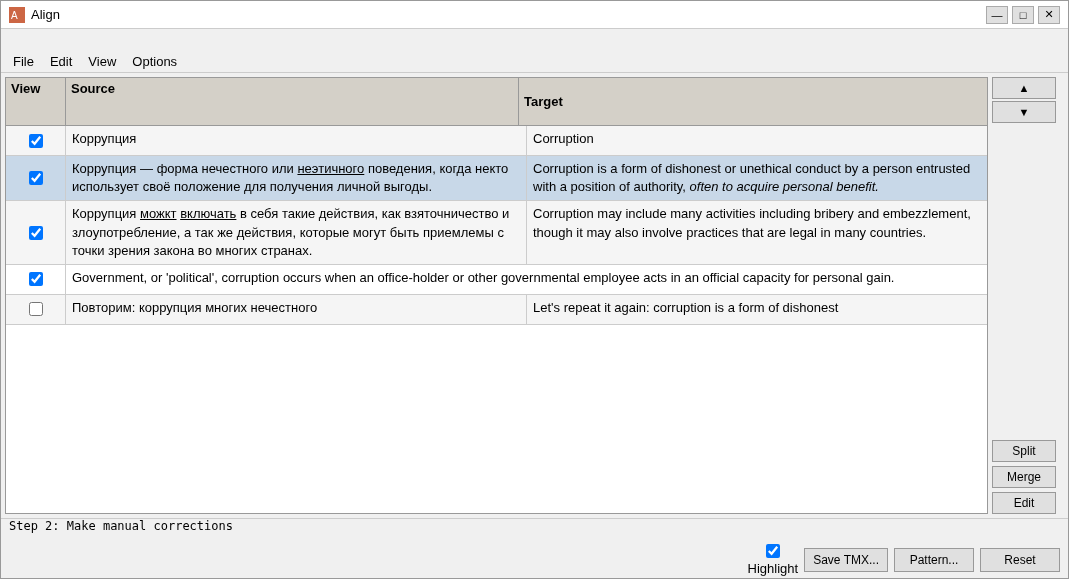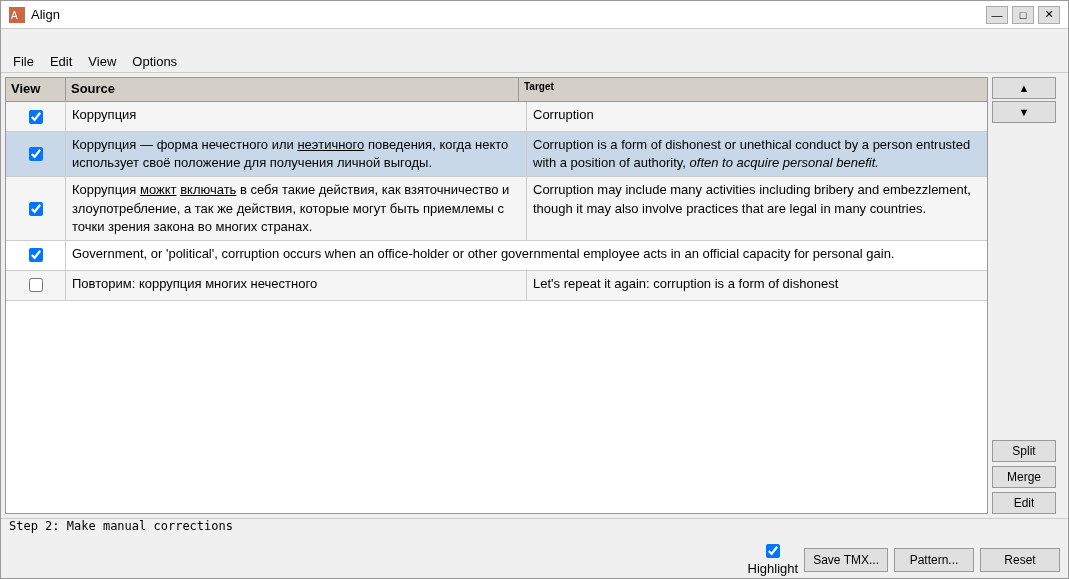--- a/index.html
+++ b/index.html
@@ -101,23 +101,23 @@
     }
     .col-source-header {
       flex: 1;
       border-right: 1px solid #999;
       padding: 3px 5px;
       font-weight: bold;
       font-size: 13px;
     }
     .col-target-header {
       flex: 1;
-      padding: 3px 5px;
+      padding: 16px 5px;
       font-weight: bold;
-      font-size: 10px;
+      font-size: 13px;
     }
     .table-body {
       flex: 1;
       overflow-y: auto;
       overflow-x: hidden;
     }
     .table-row {
       display: flex;
       border-bottom: 1px solid #ccc;
       min-height: 30px;

